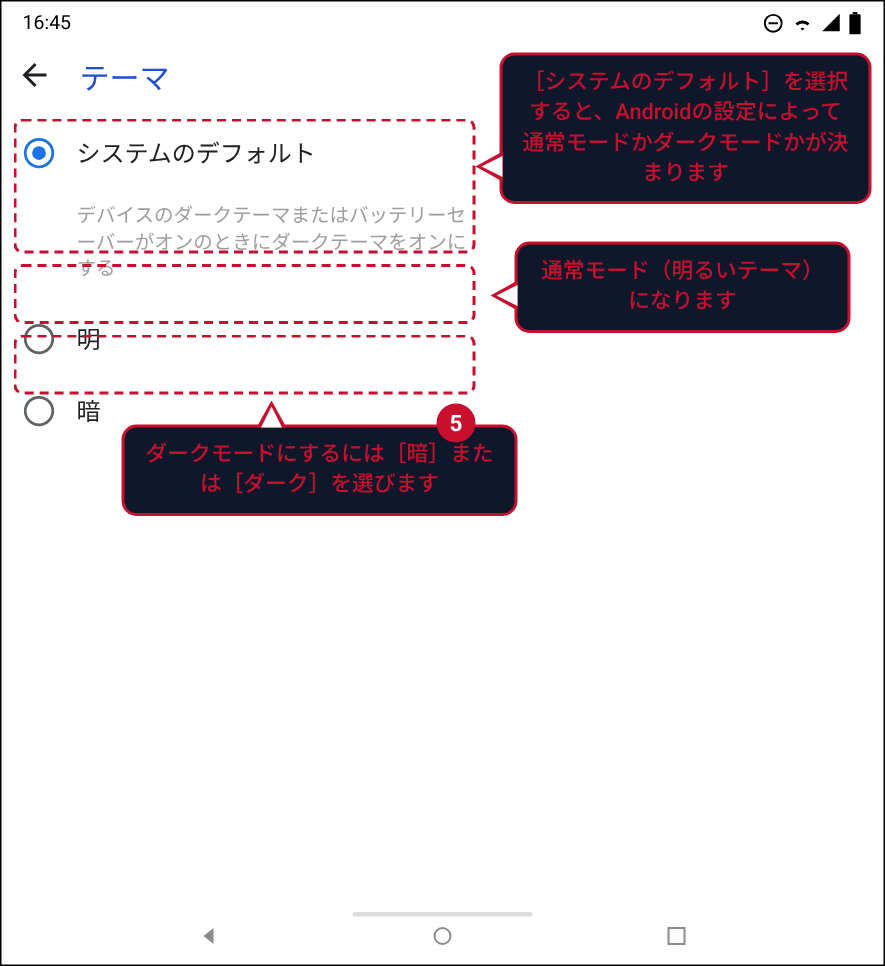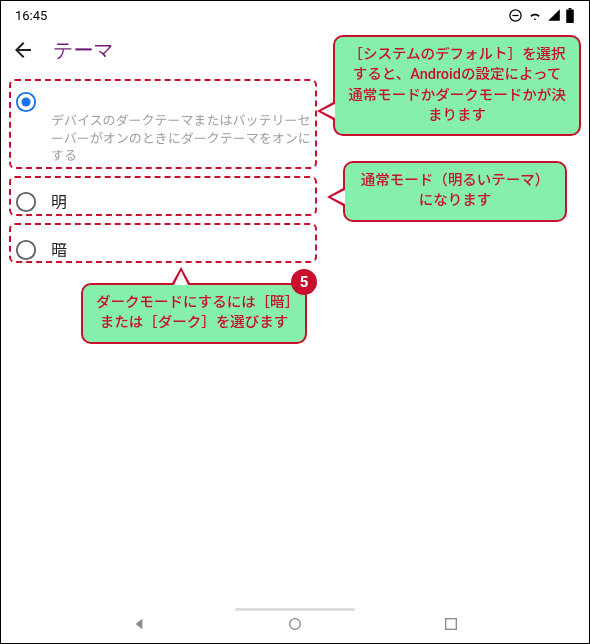--- a/index.html
+++ b/index.html
@@ -4,35 +4,35 @@
   <style>
     * { margin: 0; padding: 0; box-sizing: border-box; font-family: 'Roboto', 'Noto Sans JP', sans-serif; }
     body { width: 590px; height: 644px; background: #fff; border: 1px solid #000; position: relative; overflow: hidden; }
 
     .status-bar { height: 28px; display: flex; align-items: center; justify-content: space-between; padding: 0 14px; font-size: 13px; color: #000; }
     .status-right { display: flex; align-items: center; gap: 4px; }
     .status-right svg { display: block; }
 
     .app-bar { height: 42px; display: flex; align-items: center; padding: 0 10px; gap: 18px; }
     .app-bar .back { width: 24px; height: 24px; }
-    .app-bar .title { font-size: 20px; font-weight: 400; flex: 1; color: #701a75; letter-spacing: 0; font-family: Liberation Serif, serif; }
+    .app-bar .title { font-size: 20px; font-weight: 400; flex: 1; color: #1d4ed8; letter-spacing: 0; }
     .app-bar .help { width: 18px; height: 18px; }
 
     .options { margin-top: 8px; }
     .option { display: flex; align-items: flex-start; padding: 10px 14px 12px 14px; gap: 14px; }
     .radio { flex: 0 0 22px; height: 22px; margin-top: 2px; }
     .opt-body { flex: 1; }
     .opt-title { font-size: 16px; color: #202124; margin-bottom: 2px; }
     .opt-sub { font-size: 13px; color: #9e9e9e; line-height: 1.35; max-width: 260px; margin-top: 23px; }
     .opt-single { display: flex; align-items: center; padding: 12px 14px; gap: 14px; }
     .opt-single .opt-title { margin: 0; }
 
     .dashbox { position: absolute; border: 2px dashed #c8102e; border-radius: 6px; pointer-events: none; }
 
-    .callout { position: absolute; background: #86efac; border: 2px solid #c8102e; border-radius: 10px; padding: 8px 12px; font-size: 14.5px; color: #c8102e; line-height: 1.4; text-align: center; font-weight: 500; }
+    .callout { position: absolute; background: #0f172a; border: 2px solid #c8102e; border-radius: 10px; padding: 8px 12px; font-size: 14.5px; color: #c8102e; line-height: 1.4; text-align: center; font-weight: 500; }
     .callout-tail { position: absolute; width: 0; height: 0; }
 
     .step-badge { position: absolute; width: 26px; height: 26px; background: #c8102e; color: #fff; border-radius: 50%; display: flex; align-items: center; justify-content: center; font-size: 15px; font-weight: 700; }
 
     .nav-bar { position: absolute; bottom: 4px; left: 0; right: 0; height: 26px; display: flex; align-items: center; justify-content: space-around; padding: 0 60px; }
     .nav-bar svg { opacity: 0.45; }
     .nav-hint { position: absolute; bottom: 32px; left: 50%; transform: translateX(-50%); width: 120px; height: 3px; background: #ddd; border-radius: 2px; }
 
     
     .tail-left { border-top: 10px solid transparent; border-bottom: 10px solid transparent; border-right: 18px solid #c8102e; }
@@ -81,20 +81,21 @@
 <div class="options">
 
   <div class="option">
     <span class="radio">
       <svg width="22" height="22" viewBox="0 0 24 24">
           <circle cx="12" cy="12" r="10" fill="none" stroke="#1a73e8" stroke-width="2"></circle>
           <circle cx="12" cy="12" r="5" fill="#1a73e8"></circle>
         </svg>
     </span>
     <div class="opt-body">
+      <div class="opt-title">システムのデフォルト</div>
       <div class="opt-sub">デバイスのダークテーマまたはバッテリーセーバーがオンのときにダークテーマをオンにする</div>
     </div>
   </div>
 
   <div class="opt-single">
     <span class="radio">
       <svg width="22" height="22" viewBox="0 0 24 24">
           <circle cx="12" cy="12" r="10" fill="none" stroke="#5f6368" stroke-width="2"></circle>
         </svg>
     </span>
@@ -119,21 +120,21 @@
 <div class="callout" style="left:332px; top:34px; width:248px;">
   <span>［システムのデフォルト］を選択すると、Androidの設定によって通常モードかダークモードかが決まります</span>
 </div>
 <div class="callout-tail tail-left" style="left:316px; top:100px;"></div>
 
 <div class="callout" style="left:342px; top:160px; width:224px;">
   <span>通常モード（明るいテーマ）になります</span>
 </div>
 <div class="callout-tail tail-left" style="left:326px; top:186px;"></div>
 
-<div class="callout" style="left:80px; top:282px; width:226px;">
+<div class="callout" style="left:80px; top:282px; width:264px;">
   <span>ダークモードにするには［暗］または［ダーク］を選びます</span>
 </div>
 <div class="callout-tail tail-up" style="left:170px; top:266px;"></div>
 
 <div class="step-badge" style="left:290px; top:268px;">
   <span>5</span>
 </div>
 
 <div class="nav-hint"></div>
 

